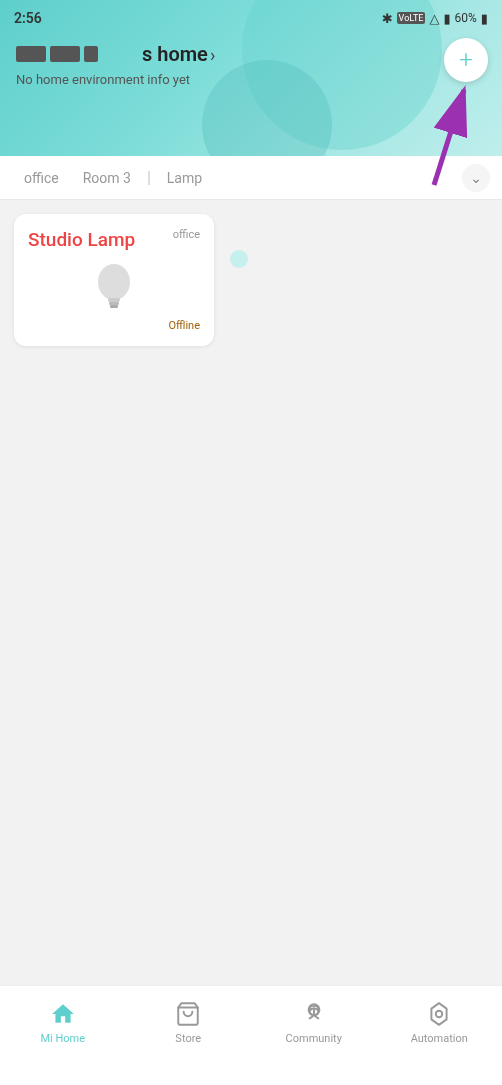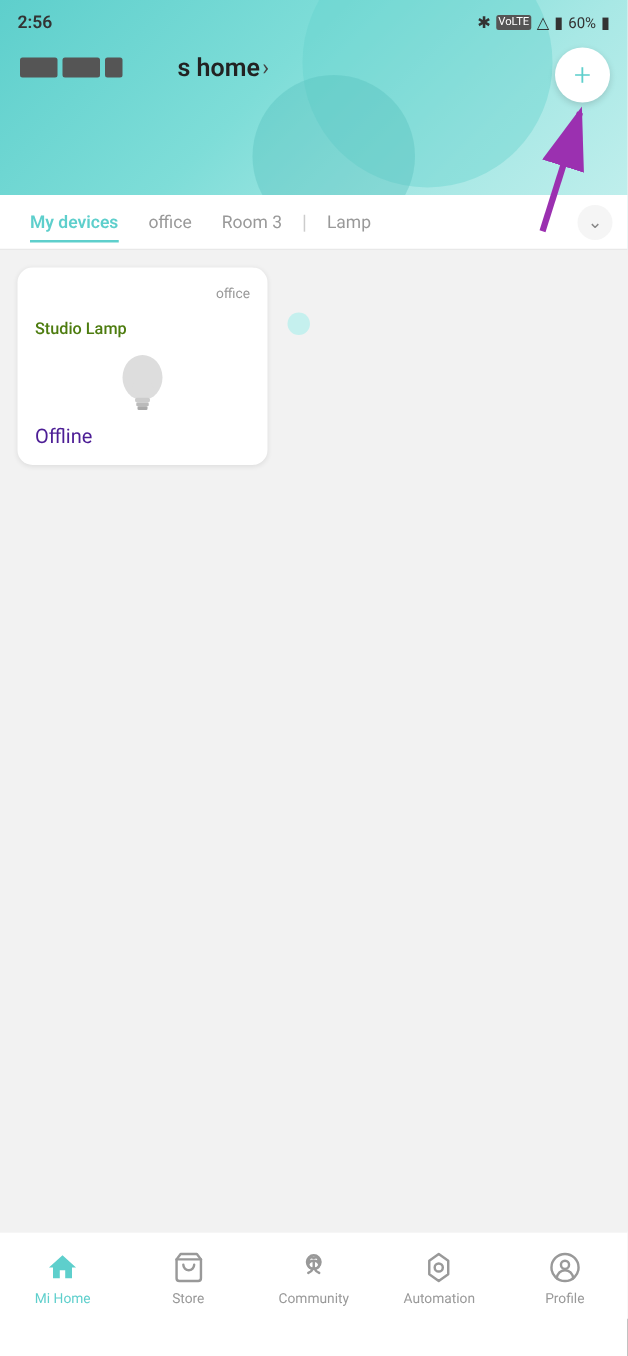--- a/index.html
+++ b/index.html
@@ -202,38 +202,38 @@
       box-shadow: 0 1px 4px rgba(0,0,0,0.08);
       position: relative;
     }
     .device-card-header {
       display: flex;
       justify-content: space-between;
       align-items: flex-start;
       margin-bottom: 8px;
     }
     .device-name {
-      font-size: 13px;
+      font-size: 19px;
       font-weight: 500;
-      color: #4d7c0f;
-      margin-top: 28px;
+      color: #ef4444;
     }
     .device-room {
       font-size: 11px;
       color: #999;
     }
     .device-icon-area {
       display: flex;
       justify-content: center;
       align-items: center;
       height: 60px;
     }
     .device-status {
-      font-size: 16px;
-      color: #4c1d95;
+      font-size: 11px;
+      color: #a16207;
+      text-align: right;
     }
 
     
     .small-circle-deco {
       position: absolute;
       width: 18px;
       height: 18px;
       border-radius: 50%;
       background: #c5f0ee;
       top: 250px;
@@ -339,40 +339,40 @@
   <div class="home-title-row">
     <div class="home-name-redacted">
       <div class="redact-block" style="width:30px;"></div>
       <div class="redact-block" style="width:30px;"></div>
       <div class="redact-block" style="width:14px;"></div>
     </div>
     <span class="home-title-text">s home</span>
     <span class="chevron-right">›</span>
   </div>
 
+  <div class="home-subtitle">No home environment info yet</div>
 </div>
 
 <div class="add-button">
   <span class="add-button-plus">+</span>
 </div>
 
 <div class="arrow-svg-container">
   <svg width="120" height="130" viewBox="0 0 120 130">
 
     <defs>
       <marker id="arrowhead" markerWidth="10" markerHeight="7" refX="9" refY="3.5" orient="auto">
         <polygon points="0 0, 10 3.5, 0 7" fill="#9B30B0"></polygon>
       </marker>
     </defs>
     <line x1="70" y1="120" x2="100" y2="25" stroke="#9B30B0" stroke-width="5" marker-end="url(#arrowhead)"></line>
   </svg>
 </div>
 
 <div class="tabs-row">
-  <div class="tab-item active">My devices</div>
   <div class="tab-item">office</div>
   <div class="tab-item">Room 3</div>
   <span class="tab-separator">|</span>
   <div class="tab-item">Lamp</div>
   <div class="tab-expand">
     <span style="font-size:14px;color:#888;">⌄</span>
   </div>
 </div>
 
 <div class="main-content">
@@ -437,29 +437,19 @@
   <div class="nav-item">
     <div class="nav-icon">
       <svg width="26" height="26" viewBox="0 0 24 24" fill="none" stroke="#999" stroke-width="1.8">
         <polygon points="12,2 19,7 19,17 12,22 5,17 5,7" stroke-linecap="round" stroke-linejoin="round"></polygon>
         <circle cx="12" cy="12" r="3" stroke-linecap="round"></circle>
       </svg>
     </div>
     <span class="nav-label">Automation</span>
   </div>
 
-  <div class="nav-item">
-    <div class="nav-icon">
-      <svg width="26" height="26" viewBox="0 0 24 24" fill="none" stroke="#999" stroke-width="1.8">
-        <circle cx="12" cy="12" r="10" stroke-linecap="round"></circle>
-        <circle cx="12" cy="10" r="3" stroke-linecap="round"></circle>
-        <path d="M6 20c0-3.3 2.7-6 6-6s6 2.7 6 6" stroke-linecap="round" stroke-linejoin="round"></path>
-      </svg>
-    </div>
-    <span class="nav-label">Profile</span>
-  </div>
 </div>
 
 <div class="bottom-system-bar">
 
   <span style="position:absolute;left:50px;color:#aaa;font-size:18px;">‹</span>
   <div class="bottom-handle-bar"></div>
 </div>
 
 </body></html>

